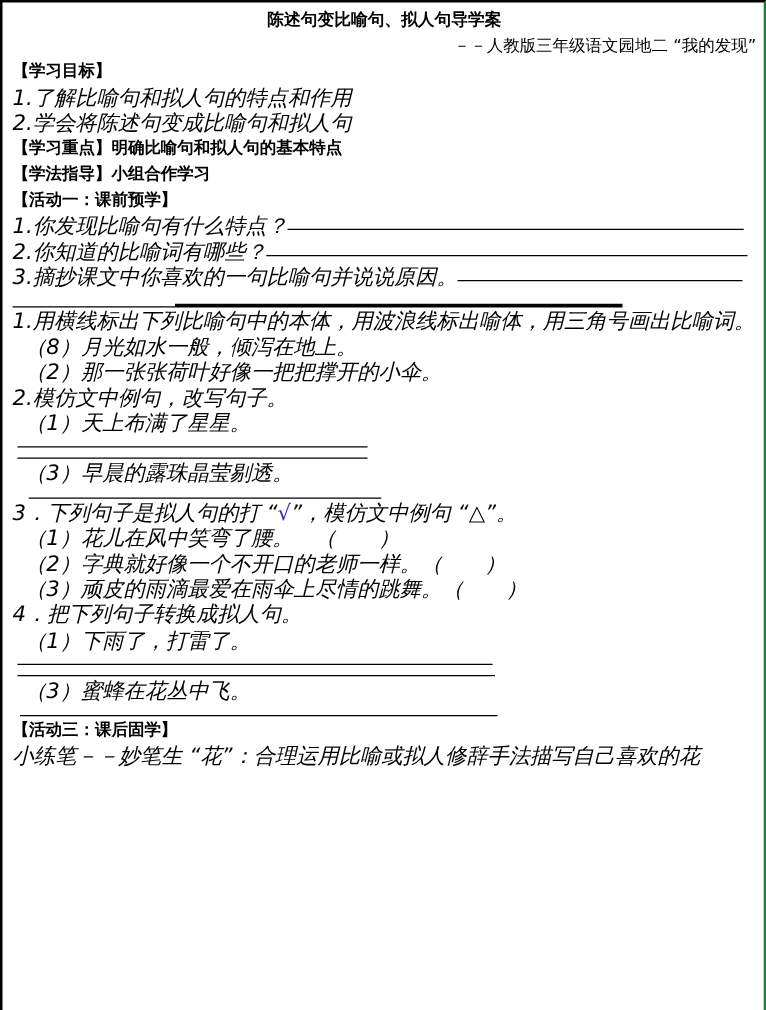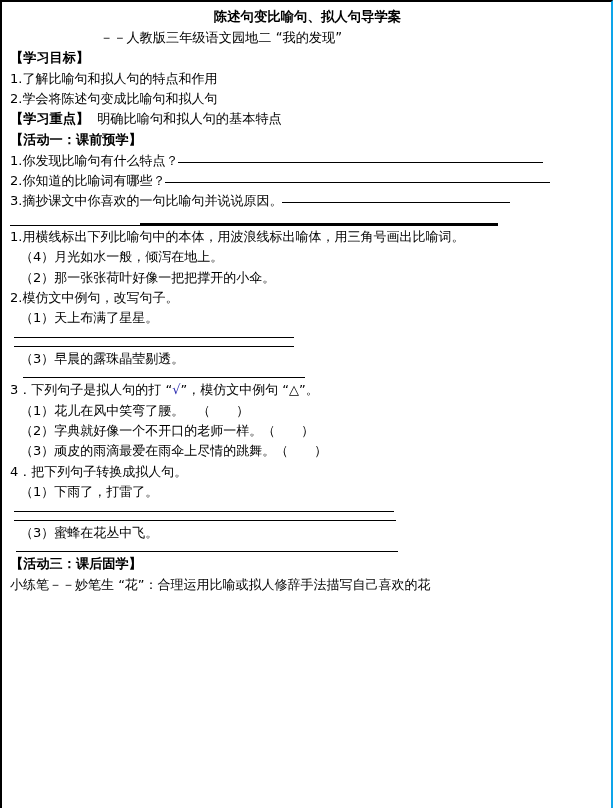--- a/index.html
+++ b/index.html
@@ -11,59 +11,60 @@
     font-family: "DejaVu Sans", "Liberation Sans", sans-serif;
     color: #000000;
   }
   #page {
     position: relative;
     width: 613px;
     height: 808px;
     background: #ffffff;
     box-sizing: border-box;
     border-left: 2px solid #000000;
-    border-right: 2px solid #0ea5e9;
+    border-right: 2px solid #15803d;
     border-top: 2px solid #000000;
     overflow: hidden;
   }
   #doc-body {
     position: absolute;
     left: 8px;
     top: 4px;
     width: 595px;
   }
 
   
   .ln {
-    font-size: 13px;
+    font-size: 17px;
     line-height: 20.4px;
     white-space: nowrap;
     letter-spacing: 0px;
+    font-style: italic;
   }
   .title {
     font-size: 13.4px;
     font-weight: bold;
     line-height: 21px;
     text-align: center;
     white-space: nowrap;
   }
   .subtitle {
     font-size: 13.2px;
     line-height: 21px;
-    text-align: left;
+    text-align: right;
     padding-left: 90px;
     white-space: nowrap;
   }
   .hdr {
     font-size: 13.2px;
     line-height: 20.6px;
     font-weight: bold;
     white-space: nowrap;
   }
-  .hdr .rest { font-weight: normal; margin-left: 8px; }
+  .hdr .rest { font-weight: bold; }
   .indent1 { padding-left: 10px; }
 
   
   .blank {
     display: inline-block;
     border-bottom: 1px solid #000000;
     vertical-align: 2px;
     height: 10px;
   }
   .rule {
@@ -98,37 +99,38 @@
     <div class="title">陈述句变比喻句、拟人句导学案</div>
     <div class="subtitle">－－人教版三年级语文园地二 “我的发现”</div>
 
     <div class="hdr">【学习目标】</div>
     <div class="ln">1.了解比喻句和拟人句的特点和作用</div>
     <div class="ln">2.学会将陈述句变成比喻句和拟人句</div>
 
     <div class="hdr"><span>【学习重点】</span><span class="rest">明确比喻句和拟人句的基本特点</span></div>
 
 
+    <div class="hdr"><span>【学法指导】</span><span class="rest">小组合作学习</span></div>
 
     <div class="hdr">【活动一：课前预学】</div>
 
     <div class="ln"><span>1.你发现比喻句有什么特点？</span><span class="blank" style="width:365px"></span></div>
 
     <div class="ln"><span>2.你知道的比喻词有哪些？</span><span class="blank" style="width:385px"></span></div>
 
     <div class="ln"><span>3.摘抄课文中你喜欢的一句比喻句并说说原因。</span><span class="blank" style="width:228px"></span></div>
 
     <div class="sep-row">
       <div class="sep-thin" style="width:130px"></div>
       <div class="sep-thick" style="width:358px"></div>
     </div>
 
 
     <div class="ln">1.用横线标出下列比喻句中的本体，用波浪线标出喻体，用三角号画出比喻词。</div>
-    <div class="ln indent1">（4）月光如水一般，倾泻在地上。</div>
+    <div class="ln indent1">（8）月光如水一般，倾泻在地上。</div>
     <div class="ln indent1">（2）那一张张荷叶好像一把把撑开的小伞。</div>
 
     <div class="ln">2.模仿文中例句，改写句子。</div>
 
     <div class="ln indent1">（1）天上布满了星星。</div>
     <div class="rule-wrap">
       <div class="rule" style="width:280px;margin-left:4px"></div>
     </div>
 
     <div class="rule-wrap">

